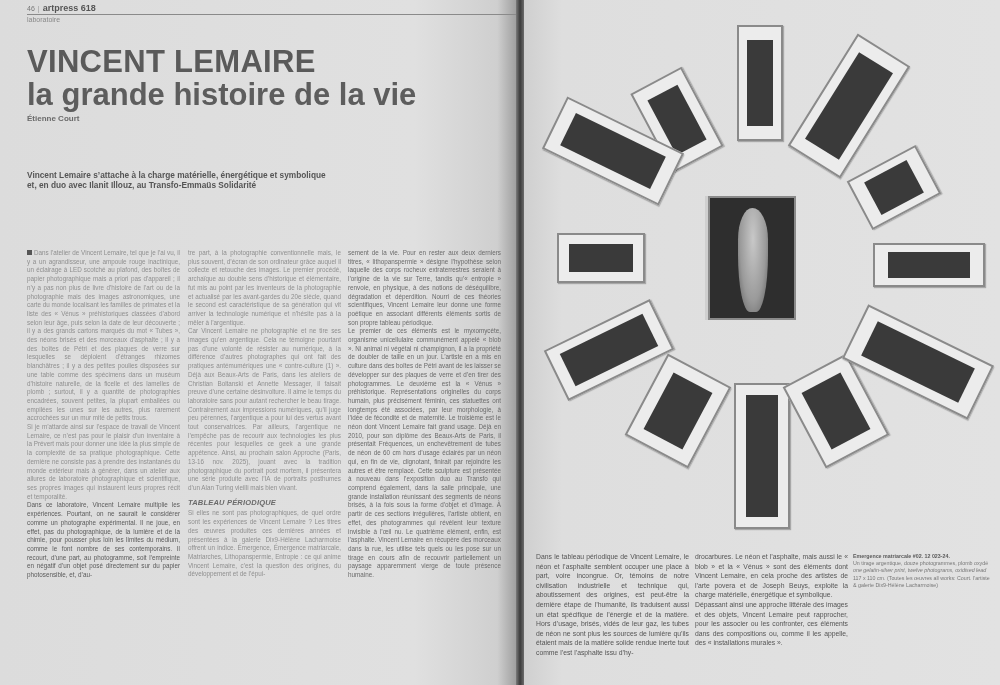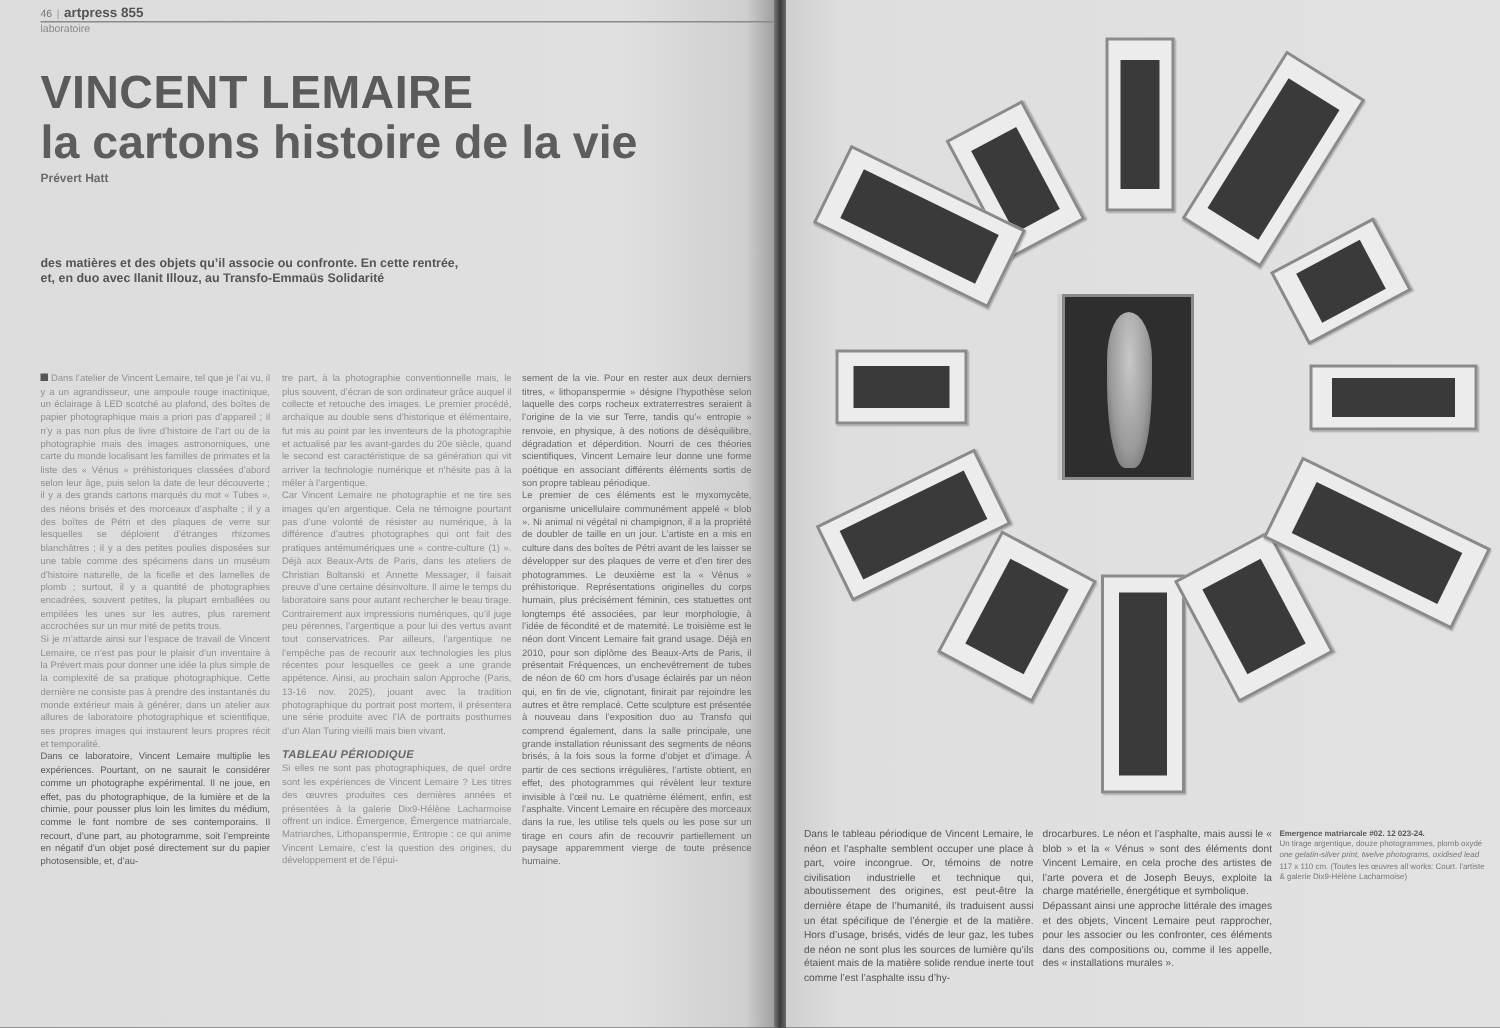--- a/index.html
+++ b/index.html
@@ -39,31 +39,31 @@
   .caption .ctitle{font-weight:bold;color:#5a5a5a;}
   .caption i{font-style:italic;}
 </style>
 </head>
 <body>
 
 <div class="spread">
 
   <div class="page-left">
     <div class="folio">
-      <span>46</span><span class="sep">|</span><span class="mag">artpress 855</span>
+      <span>46</span><span class="sep">|</span><span class="mag">artpress 618</span>
     </div>
     <div class="rule"></div>
     <div class="rubric">laboratoire</div>
 
     <div class="title1">VINCENT LEMAIRE</div>
-    <div class="title2">la cartons histoire de la vie</div>
-    <div class="author">Prévert Hatt</div>
+    <div class="title2">la grande histoire de la vie</div>
+    <div class="author">Étienne Court</div>
 
     <div class="chapo">
-      <p>des matières et des objets qu’il associe ou confronte. En cette rentrée,</p>
+      <p>Vincent Lemaire s’attache à la charge matérielle, énergétique et symbolique</p>
       <p>et, en duo avec Ilanit Illouz, au Transfo-Emmaüs Solidarité</p>
     </div>
 
     <div class="col col1">
       <p><span class="square"></span><span>Dans l’atelier de Vincent Lemaire, tel que je l’ai vu, il y a un agrandisseur, une ampoule rouge inactinique, un éclairage à LED scotché au plafond, des boîtes de papier photographique mais a priori pas d’appareil ; il n’y a pas non plus de livre d’histoire de l’art ou de la photographie mais des images astronomiques, une carte du monde localisant les familles de primates et la liste des « Vénus » préhistoriques classées d’abord selon leur âge, puis selon la date de leur découverte ; il y a des grands cartons marqués du mot « Tubes », des néons brisés et des morceaux d’asphalte ; il y a des boîtes de Pétri et des plaques de verre sur lesquelles se déploient d’étranges rhizomes blanchâtres ; il y a des petites poulies disposées sur une table comme des spécimens dans un muséum d’histoire naturelle, de la ficelle et des lamelles de plomb ; surtout, il y a quantité de photographies encadrées, souvent petites, la plupart emballées ou empilées les unes sur les autres, plus rarement accrochées sur un mur mité de petits trous.</span></p>
       <p>Si je m’attarde ainsi sur l’espace de travail de Vincent Lemaire, ce n’est pas pour le plaisir d’un inventaire à la Prévert mais pour donner une idée la plus simple de la complexité de sa pratique photographique. Cette dernière ne consiste pas à prendre des instantanés du monde extérieur mais à générer, dans un atelier aux allures de laboratoire photographique et scientifique, ses propres images qui instaurent leurs propres récit et temporalité.</p>
       <p class="dark">Dans ce laboratoire, Vincent Lemaire multiplie les expériences. Pourtant, on ne saurait le considérer comme un photographe expérimental. Il ne joue, en effet, pas du photographique, de la lumière et de la chimie, pour pousser plus loin les limites du médium, comme le font nombre de ses contemporains. Il recourt, d’une part, au photogramme, soit l’empreinte en négatif d’un objet posé directement sur du papier photosensible, et, d’au-</p>
     </div>
 
     <div class="col col2">

